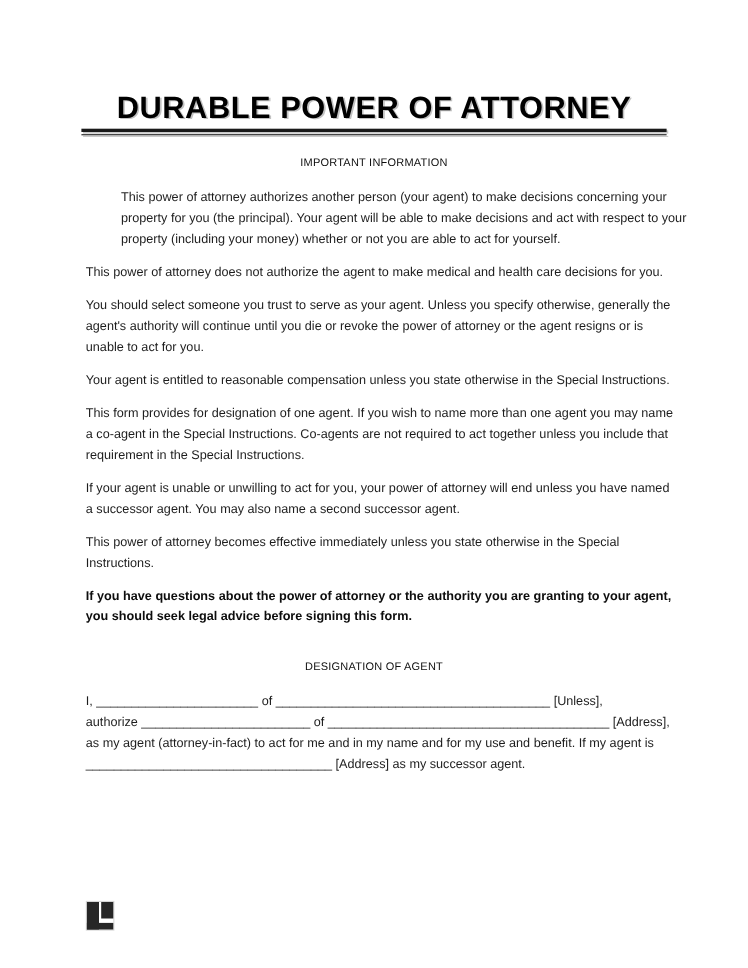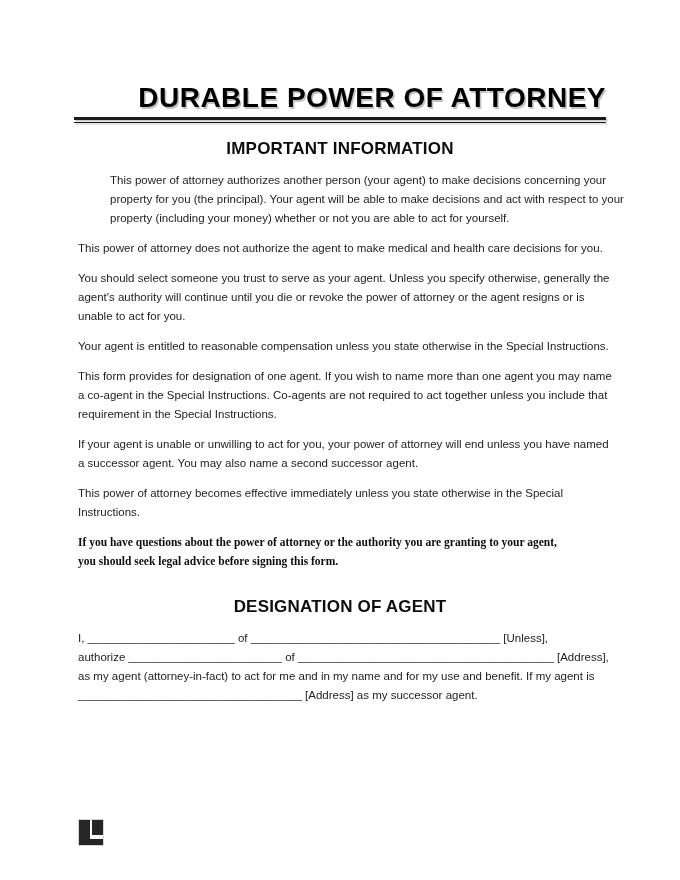--- a/index.html
+++ b/index.html
@@ -22,55 +22,54 @@
     text-align: center;
   }
   .doc-title {
     font-size: 28px;
     line-height: 32px;
     font-weight: bold;
     letter-spacing: 0.5px;
     color: #000000;
     text-shadow: 1.5px 1.5px 0 #c2c2c2;
     white-space: nowrap;
-    text-align: right;
   }
   .title-rule { margin-top: 3px; }
   .rule-top {
     height: 2.5px;
     background: #1a1a1a;
     box-shadow: 1.5px 1.5px 0 #c9c9c9;
   }
   .rule-gap { height: 2px; }
   .rule-bottom {
     height: 1.5px;
     background: #1a1a1a;
     box-shadow: 1.5px 1.5px 0 #c9c9c9;
   }
   .content {
     margin: 0 78px;
     font-size: 11.5px;
     line-height: 19px;
   }
   .section-heading {
     text-align: center;
-    font-weight: bold;
-    font-size: 17px;
+    font-weight: normal;
+    font-size: 10px;
     letter-spacing: 0.2px;
     line-height: 19px;
     color: #0d0d0d;
   }
   .imp-heading { margin-top: 16px; }
   .doa-heading { margin-top: 26px; }
   .para {
     margin: 11px 0 0 0;
     white-space: pre;
   }
   .para.first { margin-top: 13px; margin-left: 32px; }
-  .para.bold { font-weight: bold; color: #0d0d0d; font-family: Liberation Serif, serif; }
+  .para.bold { font-weight: bold; color: #0d0d0d; }
   .designation { margin-top: 13px; }
   .designation .line {
     white-space: pre;
     line-height: 19px;
   }
   .logo {
     position: absolute;
     left: 79px;
     top: 820px;
     width: 24px;

